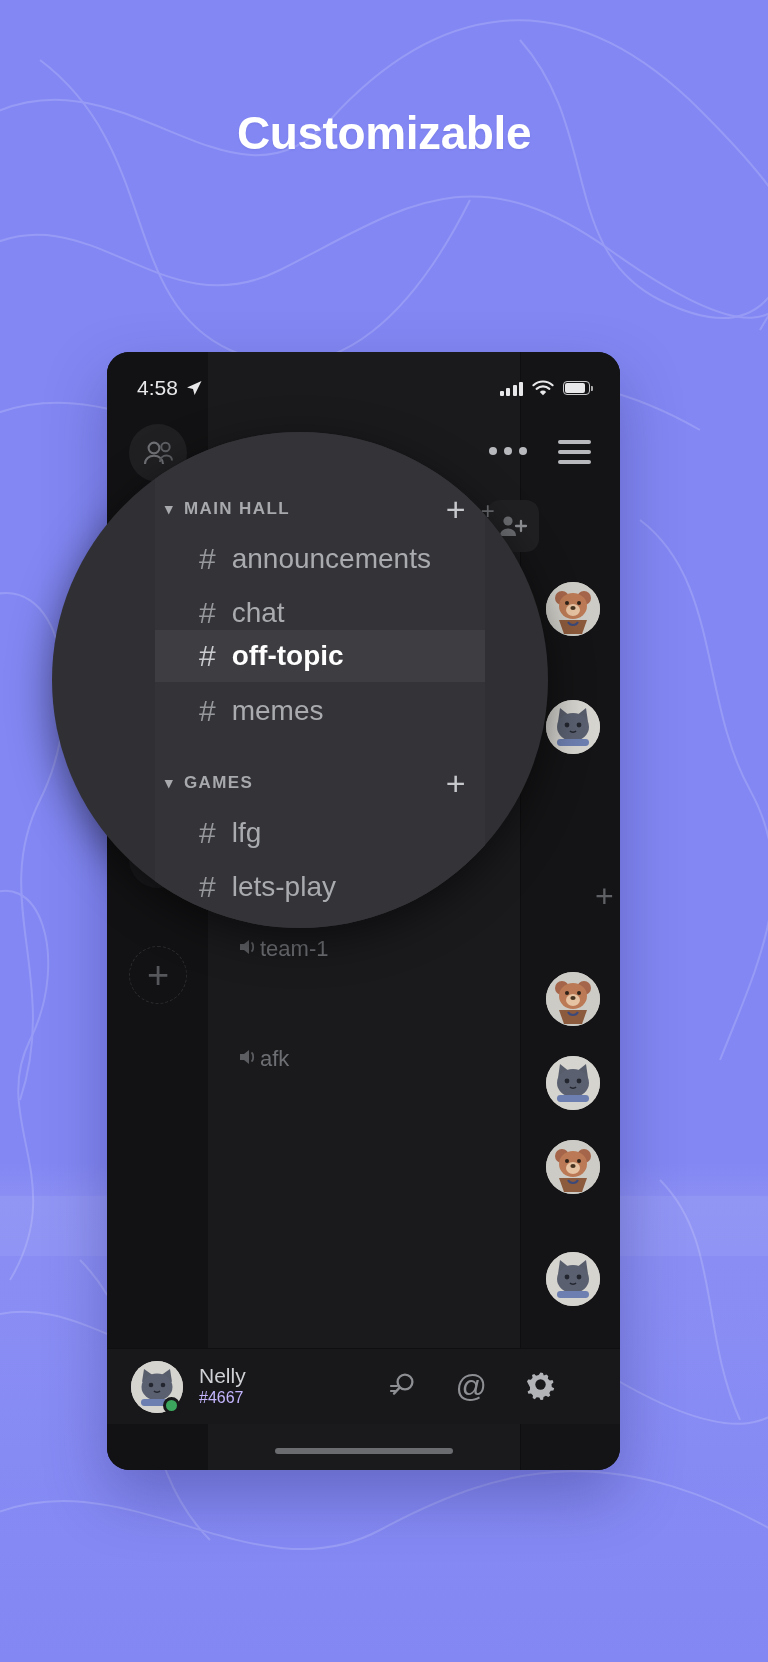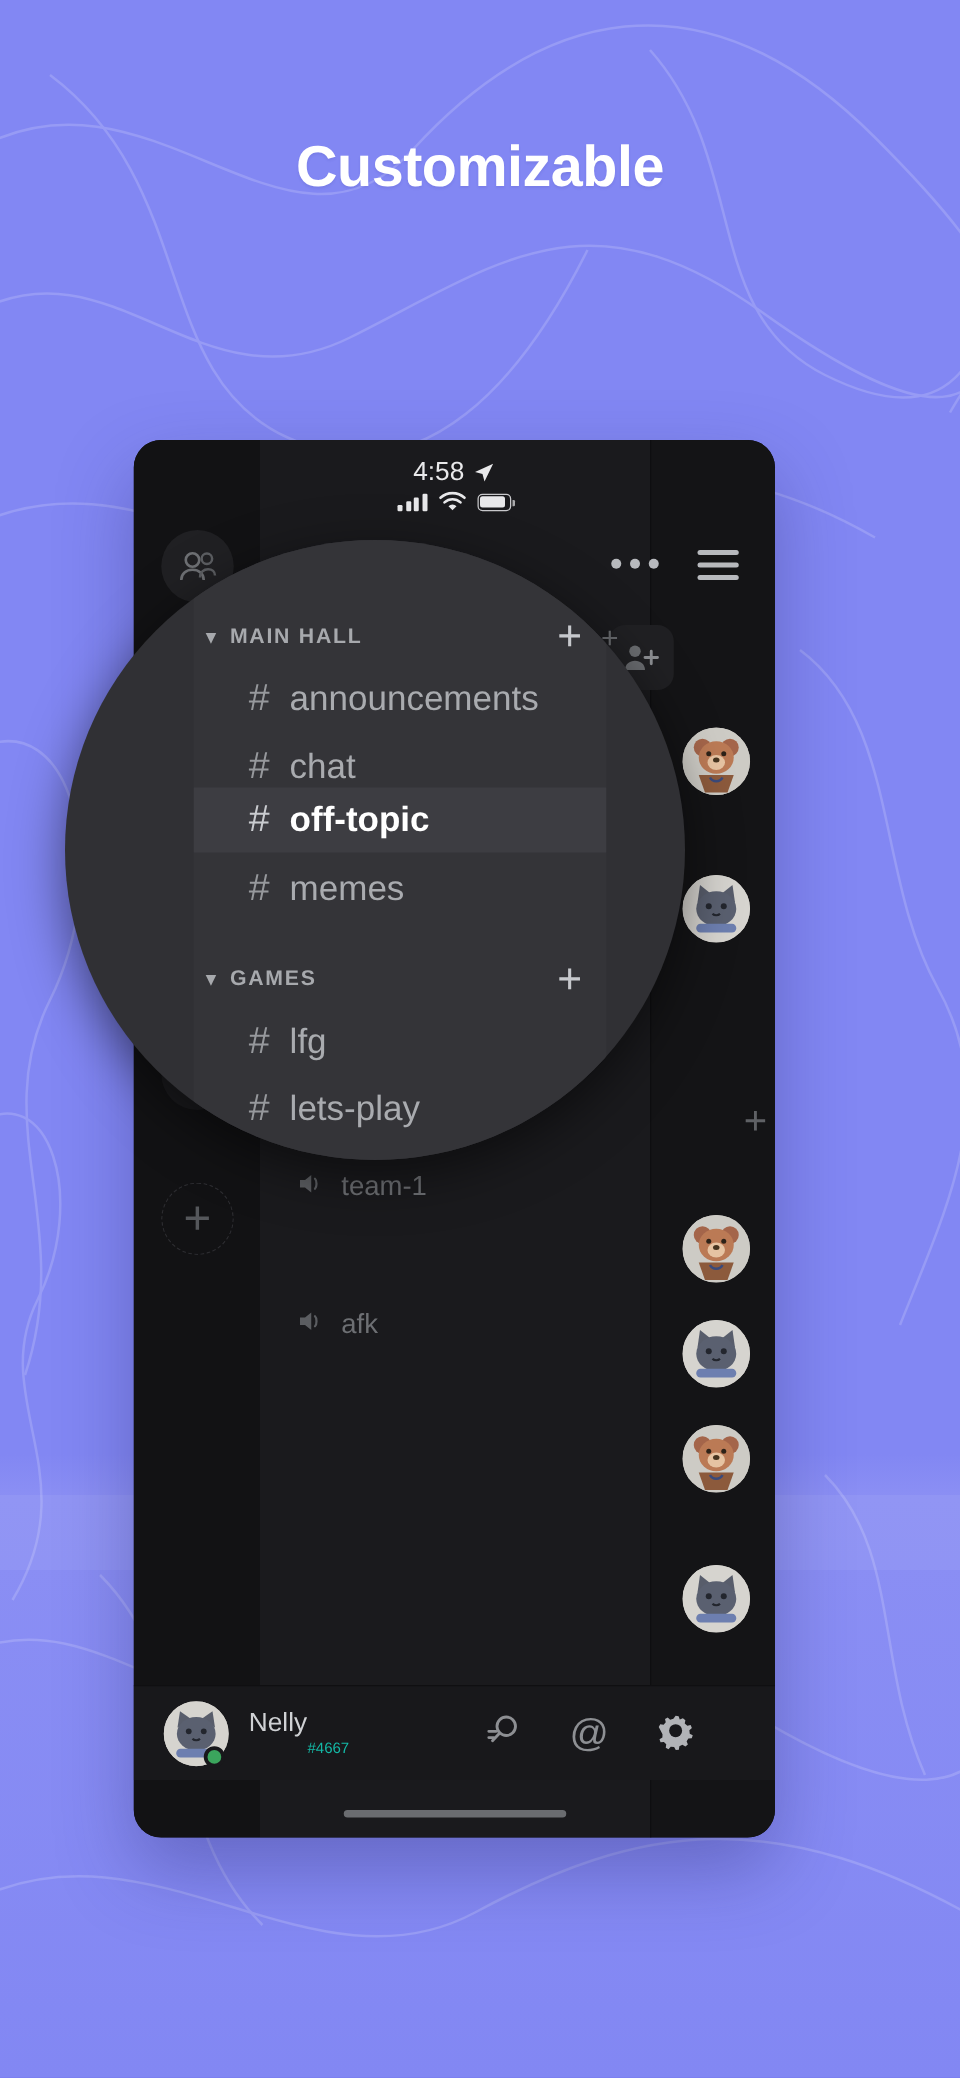--- a/index.html
+++ b/index.html
@@ -36,21 +36,20 @@
     overflow:hidden;
     box-shadow:0 26px 60px rgba(40,40,110,.35);
   }
   
   #statusbar {
     position:absolute; top:0; left:0; right:0; height:58px;
     display:flex; align-items:center; justify-content:space-between;
     padding:14px 30px 0 30px;
     color:#e8e8ea; font-size:21px; font-weight:500;
     z-index:9;
-    flex-direction:column;
   }
   .sb-left { display:flex; align-items:center; gap:7px; }
   .sb-right { display:flex; align-items:center; gap:9px; }
   .sig { display:flex; align-items:flex-end; gap:2.5px; height:15px; }
   .sig i { display:block; width:4px; background:#e8e8ea; border-radius:1px; }
   .sig i:nth-child(1){height:5px;} .sig i:nth-child(2){height:8px;}
   .sig i:nth-child(3){height:11px;} .sig i:nth-child(4){height:14px;}
   .batt { width:27px; height:14px; border:1.6px solid rgba(232,232,234,.85); border-radius:4px; position:relative; }
   .batt::after{content:"";position:absolute;right:-4px;top:4px;width:2px;height:5px;background:rgba(232,232,234,.7);border-radius:0 1px 1px 0;}
   .batt i{position:absolute;left:1.4px;top:1.4px;bottom:1.4px;width:78%;background:#e8e8ea;border-radius:2px;display:block;}
@@ -70,21 +69,21 @@
   #chanpanel {
     position:absolute; left:101px; top:0; bottom:0; width:312px;
     background:#1a1a1d;
   }
   #chatpanel {
     position:absolute; left:413px; top:0; right:0; bottom:0;
     background:#141416; border-left:1px solid #0e0e10;
   }
   .chan-row {
     position:absolute; left:0; right:0; height:34px;
-    display:flex; align-items:center; gap:13px; padding-left:30px;
+    display:flex; align-items:center; padding-left:30px;
     color:#6d6f73; font-size:22px;
   }
   .chan-row .glyph { font-size:23px; color:#5b5d61; width:22px; text-align:center;}
   .cat-row {
     position:absolute; left:0; right:0; height:26px;
     display:flex; align-items:center; gap:8px; padding:0 24px 0 22px;
     color:#65676b; font-size:14px; font-weight:700; letter-spacing:1.2px;
   }
   .cat-row .plus { margin-left:auto; font-size:24px; font-weight:300; color:#6a6c70; }
   #dots { position:absolute; left:382px; top:95px; display:flex; gap:7px; z-index:4;}
@@ -98,21 +97,21 @@
   }
   
   #userbar {
     position:absolute; left:0; right:0; bottom:46px; height:76px;
     background:#18181b; display:flex; align-items:center; padding:0 24px;
     border-top:1px solid #0f0f11;
   }
   #useravatar { width:52px; height:52px; border-radius:50%; background:#d5d3ce; position:relative; flex:none; overflow:hidden;}
   #usertext { margin-left:16px; }
   #usertext .nm { color:#cfd1d4; font-size:21px; line-height:1.15; }
-  #usertext .tg { color:#14b8a6; font-size:12px; line-height:1.3;margin-left:47px; }
+  #usertext .tg { color:#c4b5fd; font-size:16px; line-height:1.3; }
   #useractions { margin-left:auto; display:flex; align-items:center; gap:38px; padding-right:40px;}
   #homebar { position:absolute; left:50%; transform:translateX(-50%); bottom:16px; width:178px; height:6px; border-radius:3px; background:#6a6c70;}
   
   #composeicons { position:absolute; right:10px; bottom:52px; display:flex; gap:22px; align-items:center;}
   
   #magnifier {
     position:absolute; left:52px; top:432px;
     width:496px; height:496px; border-radius:50%;
     overflow:hidden;
     background:#303034;

